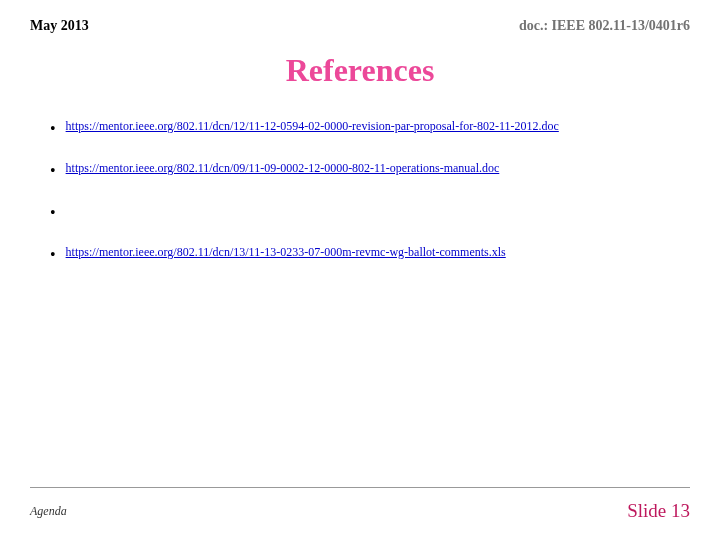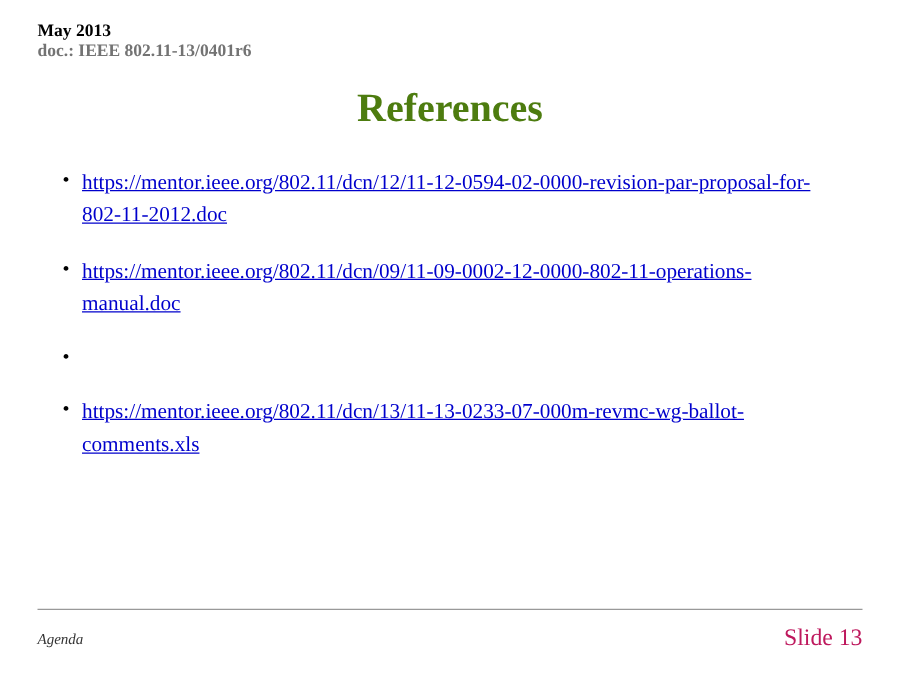--- a/index.html
+++ b/index.html
@@ -19,40 +19,39 @@
       display: flex;
       flex-direction: column;
       position: relative;
     }
 
     .header {
       display: flex;
       justify-content: space-between;
       align-items: flex-start;
       margin-bottom: 10px;
-      flex-direction: column;
     }
 
     .header-left {
       font-size: 14px;
       font-weight: bold;
       color: #000;
     }
 
     .header-right {
       font-size: 14px;
       font-weight: bold;
       color: #737373;
     }
 
     .title {
       text-align: center;
       font-size: 32px;
       font-weight: bold;
-      color: #4d7c0f;
+      color: #ec4899;
       margin-bottom: 28px;
       margin-top: 8px;
     }
 
     .content {
       flex: 1;
       padding: 0 20px;
     }
 
     .ref-list {
@@ -71,21 +70,21 @@
 
     .bullet {
       margin-right: 10px;
       font-size: 16px;
       flex-shrink: 0;
       margin-top: 0;
     }
 
     .ref-link {
       color: #0000cc;
-      font-size: 17px;
+      font-size: 12px;
       line-height: 1.55;
     }
 
     .footer {
       display: flex;
       justify-content: space-between;
       align-items: center;
       border-top: 1px solid #999;
       padding-top: 12px;
       margin-top: auto;

